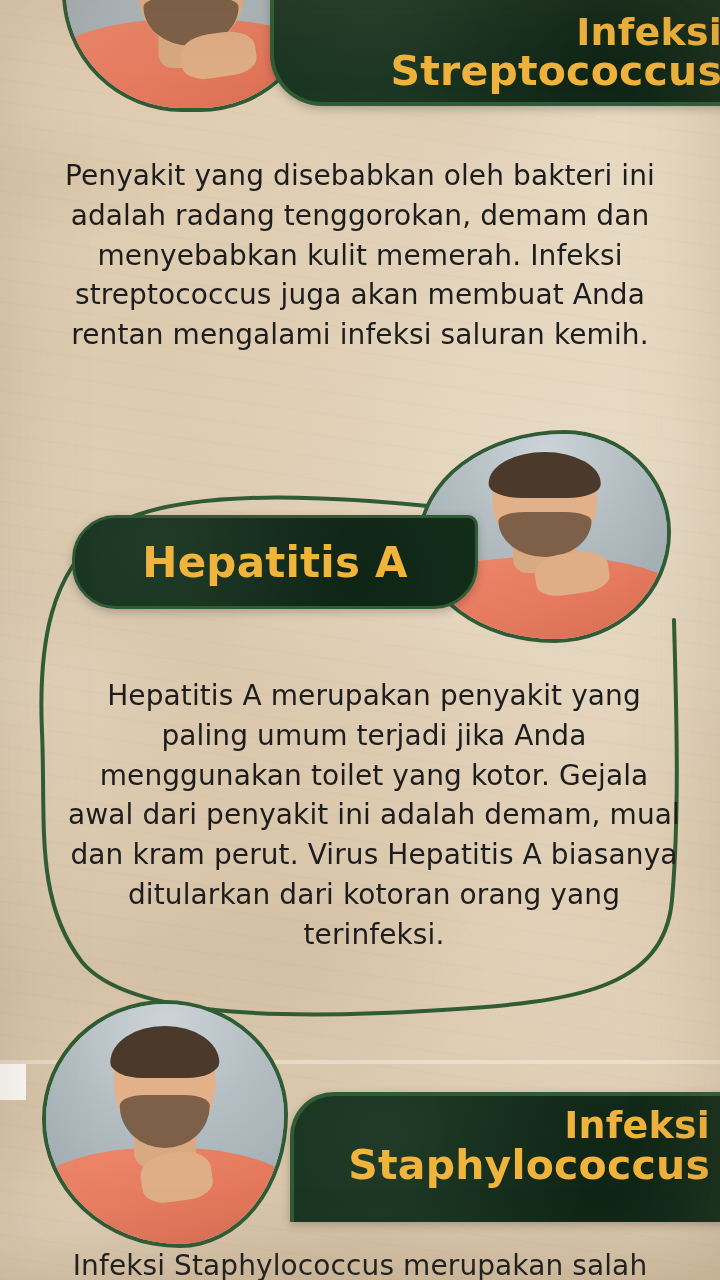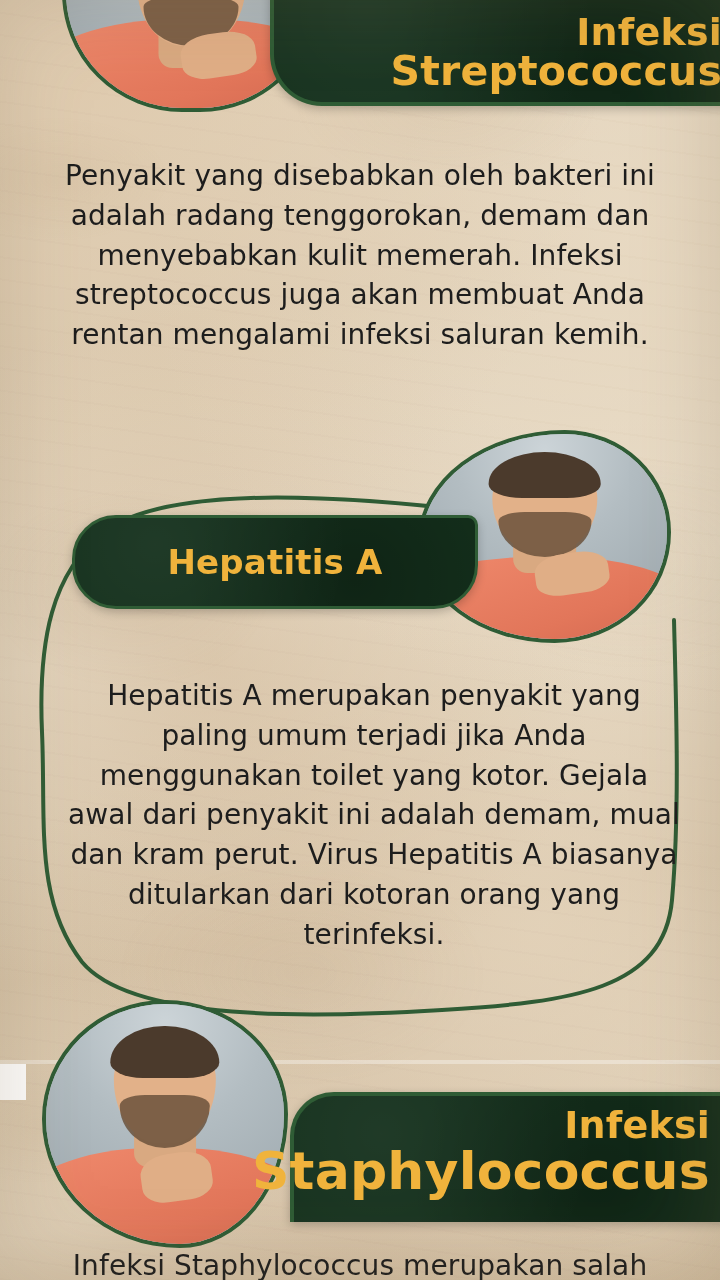--- a/index.html
+++ b/index.html
@@ -89,21 +89,21 @@
   .banner-strep .l1 { font-size: 38px; }
   .banner-strep .l2 { font-size: 41px; }
 
   
   .banner-hep {
     top: 515px;
     left: 72px;
     width: 400px;
     height: 88px;
     border-radius: 44px 10px 44px 44px;
-    font-size: 34px;
+    font-size: 42px;
     color: #f0b33c;
     border: 3px solid #2f5c35;
   }
 
   
   .banner-staph {
     top: 1092px;
     left: 290px;
     width: 440px;
     height: 130px;
@@ -111,21 +111,21 @@
     border-top: 4px solid #2f5c35;
     border-left: 4px solid #2f5c35;
     padding: 10px 20px 0 24px;
     box-sizing: border-box;
     flex-direction: column;
     align-items: flex-end;
     justify-content: flex-start;
     line-height: 1.02;
   }
   .banner-staph .l1 { font-size: 38px; }
-  .banner-staph .l2 { font-size: 52px; text-align: center; }
+  .banner-staph .l2 { font-size: 41px; text-align: center; }
 
   
   .photo {
     position: absolute;
     overflow: hidden;
     border: 4px solid #2f5c35;
     background: #b9c2c6;
   }
   .photo-1 {
     top: -118px;

